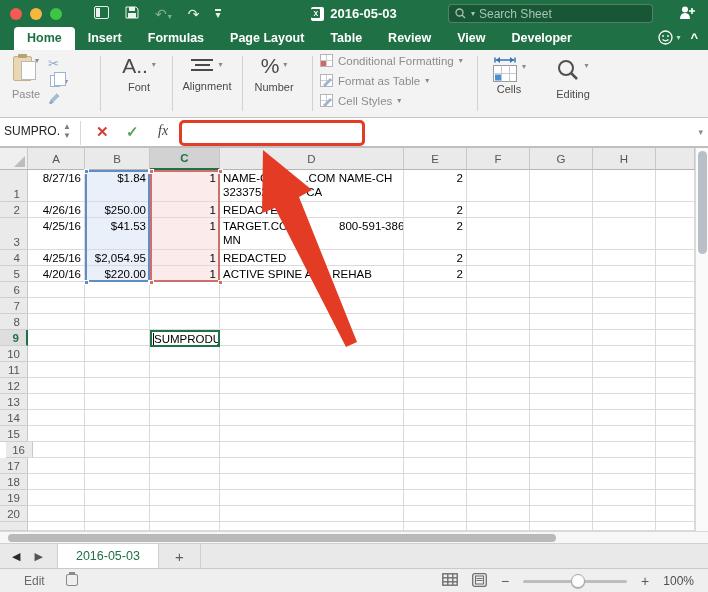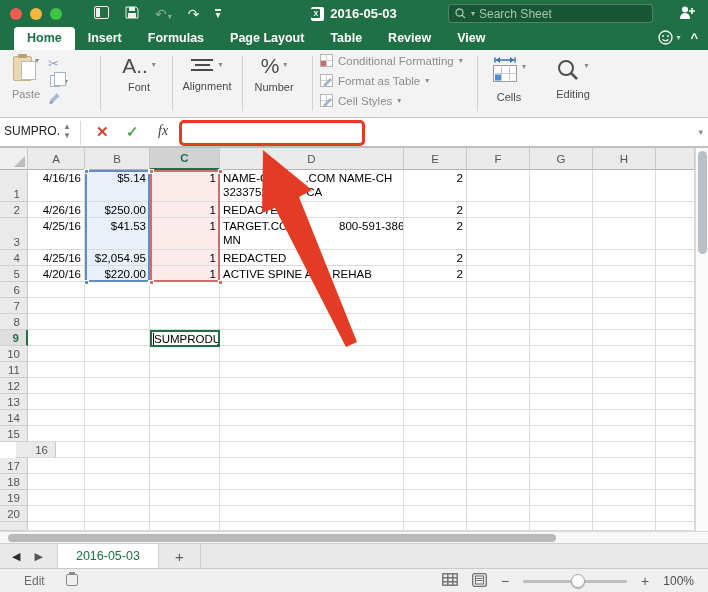--- a/index.html
+++ b/index.html
@@ -165,20 +165,21 @@
 </div>
 
 <div class="abs tabbar">
   <span class="rtab active">Home</span>
   <span class="rtab">Insert</span>
   <span class="rtab">Formulas</span>
   <span class="rtab">Page Layout</span>
   <span class="rtab">Table</span>
   <span class="rtab">Review</span>
   <span class="rtab">View</span>
+  <span class="rtab">Developer</span>
 </div>
 <div class="tab-right">
   <span style="display:flex;align-items:center;gap:2px;">
     <svg width="15" height="15" viewBox="0 0 15 15">
         <circle cx="7.5" cy="7.5" r="6.5" fill="none" stroke="#fff" stroke-width="1.3"></circle>
         <circle cx="5" cy="6" r="0.9" fill="#fff"></circle>
         <circle cx="10" cy="6" r="0.9" fill="#fff"></circle>
         <path d="M4.5 9.5 q3 2.6 6 0" fill="none" stroke="#fff" stroke-width="1.2"></path>
       </svg>
     <span class="mini-caret">▾</span>
@@ -287,21 +288,21 @@
             <path d="M18 0 L22 3 L18 6 z" fill="#2e75b6"></path>
             <rect x="1.5" y="8.5" width="23" height="16" fill="#fff" stroke="#9a9a9a"></rect>
             <line x1="9.5" y1="8.5" x2="9.5" y2="24.5" stroke="#c9c9c9"></line>
             <line x1="17.5" y1="8.5" x2="17.5" y2="24.5" stroke="#c9c9c9"></line>
             <line x1="1.5" y1="16.5" x2="24.5" y2="16.5" stroke="#c9c9c9"></line>
             <rect x="3" y="17.5" width="6" height="6" fill="#4a90d9"></rect>
           </svg>
       </span>
       <span class="caret" style="margin-top:8px;">▾</span>
     </div>
-    <span class="rg-label" style="margin-top:8px;">Cells</span>
+    <span class="rg-label" style="margin-top:0px;">Cells</span>
   </div>
 
   <div class="rgroup" style="left:545px; width:56px;">
     <div style="display:flex; align-items:flex-start; gap:5px; margin-top:5px;">
       <span class="mag-ic">
         <svg width="22" height="22" viewBox="0 0 22 22">
             <circle cx="9" cy="9" r="7" fill="none" stroke="#4f4f4f" stroke-width="2"></circle>
             <line x1="14" y1="14" x2="20" y2="20" stroke="#4f4f4f" stroke-width="2.5"></line>
           </svg>
       </span>
@@ -330,22 +331,22 @@
     <div class="colhead" style="left: 28px; top: 0px; width: 57px; height: 22px;">A</div>
     <div class="colhead" style="left: 85px; top: 0px; width: 65px; height: 22px;">B</div>
     <div class="colhead sel" style="left: 150px; top: 0px; width: 70px; height: 22px;">C</div>
     <div class="colhead" style="left: 220px; top: 0px; width: 184px; height: 22px;">D</div>
     <div class="colhead" style="left: 404px; top: 0px; width: 63px; height: 22px;">E</div>
     <div class="colhead" style="left: 467px; top: 0px; width: 63px; height: 22px;">F</div>
     <div class="colhead" style="left: 530px; top: 0px; width: 63px; height: 22px;">G</div>
     <div class="colhead" style="left: 593px; top: 0px; width: 63px; height: 22px;">H</div>
     <div class="colhead" style="left: 656px; top: 0px; width: 39px; height: 22px;"></div>
     <div class="rowhead" style="left: 0px; top: 22px; width: 28px; height: 32px;">1</div>
-    <div class="cell num" style="left: 28px; top: 22px; width: 57px; height: 32px;">4/16/16</div>
-    <div class="cell num fill-blue" style="left: 85px; top: 22px; width: 65px; height: 32px;">$5.14</div>
+    <div class="cell num" style="left: 28px; top: 22px; width: 57px; height: 32px;">8/27/16</div>
+    <div class="cell num fill-blue" style="left: 85px; top: 22px; width: 65px; height: 32px;">$1.84</div>
     <div class="cell num fill-pink" style="left: 150px; top: 22px; width: 70px; height: 32px;">1</div>
     <div class="cell" style="left: 220px; top: 22px; width: 184px; height: 32px;">NAME-CH         .COM NAME-CH
 3233752822      CA</div>
     <div class="cell num" style="left: 404px; top: 22px; width: 63px; height: 32px;">2</div>
     <div class="cell" style="left: 467px; top: 22px; width: 63px; height: 32px;"></div>
     <div class="cell" style="left: 530px; top: 22px; width: 63px; height: 32px;"></div>
     <div class="cell" style="left: 593px; top: 22px; width: 63px; height: 32px;"></div>
     <div class="cell" style="left: 656px; top: 22px; width: 39px; height: 32px;"></div>
     <div class="rowhead" style="left: 0px; top: 54px; width: 28px; height: 16px;">2</div>
     <div class="cell num" style="left: 28px; top: 54px; width: 57px; height: 16px;">4/26/16</div>
@@ -481,21 +482,21 @@
     <div class="rowhead" style="left: 0px; top: 278px; width: 28px; height: 16px;">15</div>
     <div class="cell" style="left: 28px; top: 278px; width: 57px; height: 16px;"></div>
     <div class="cell" style="left: 85px; top: 278px; width: 65px; height: 16px;"></div>
     <div class="cell" style="left: 150px; top: 278px; width: 70px; height: 16px;"></div>
     <div class="cell" style="left: 220px; top: 278px; width: 184px; height: 16px;"></div>
     <div class="cell" style="left: 404px; top: 278px; width: 63px; height: 16px;"></div>
     <div class="cell" style="left: 467px; top: 278px; width: 63px; height: 16px;"></div>
     <div class="cell" style="left: 530px; top: 278px; width: 63px; height: 16px;"></div>
     <div class="cell" style="left: 593px; top: 278px; width: 63px; height: 16px;"></div>
     <div class="cell" style="left: 656px; top: 278px; width: 39px; height: 16px;"></div>
-    <div class="rowhead" style="left: 16px; top: 294px; width: 40px; height: 16px;">16</div>
+    <div class="rowhead" style="left: 6px; top: 294px; width: 27px; height: 16px;">16</div>
     <div class="cell" style="left: 28px; top: 294px; width: 57px; height: 16px;"></div>
     <div class="cell" style="left: 85px; top: 294px; width: 65px; height: 16px;"></div>
     <div class="cell" style="left: 150px; top: 294px; width: 70px; height: 16px;"></div>
     <div class="cell" style="left: 220px; top: 294px; width: 184px; height: 16px;"></div>
     <div class="cell" style="left: 404px; top: 294px; width: 63px; height: 16px;"></div>
     <div class="cell" style="left: 467px; top: 294px; width: 63px; height: 16px;"></div>
     <div class="cell" style="left: 530px; top: 294px; width: 63px; height: 16px;"></div>
     <div class="cell" style="left: 593px; top: 294px; width: 63px; height: 16px;"></div>
     <div class="cell" style="left: 656px; top: 294px; width: 39px; height: 16px;"></div>
     <div class="rowhead" style="left: 0px; top: 310px; width: 28px; height: 16px;">17</div>

